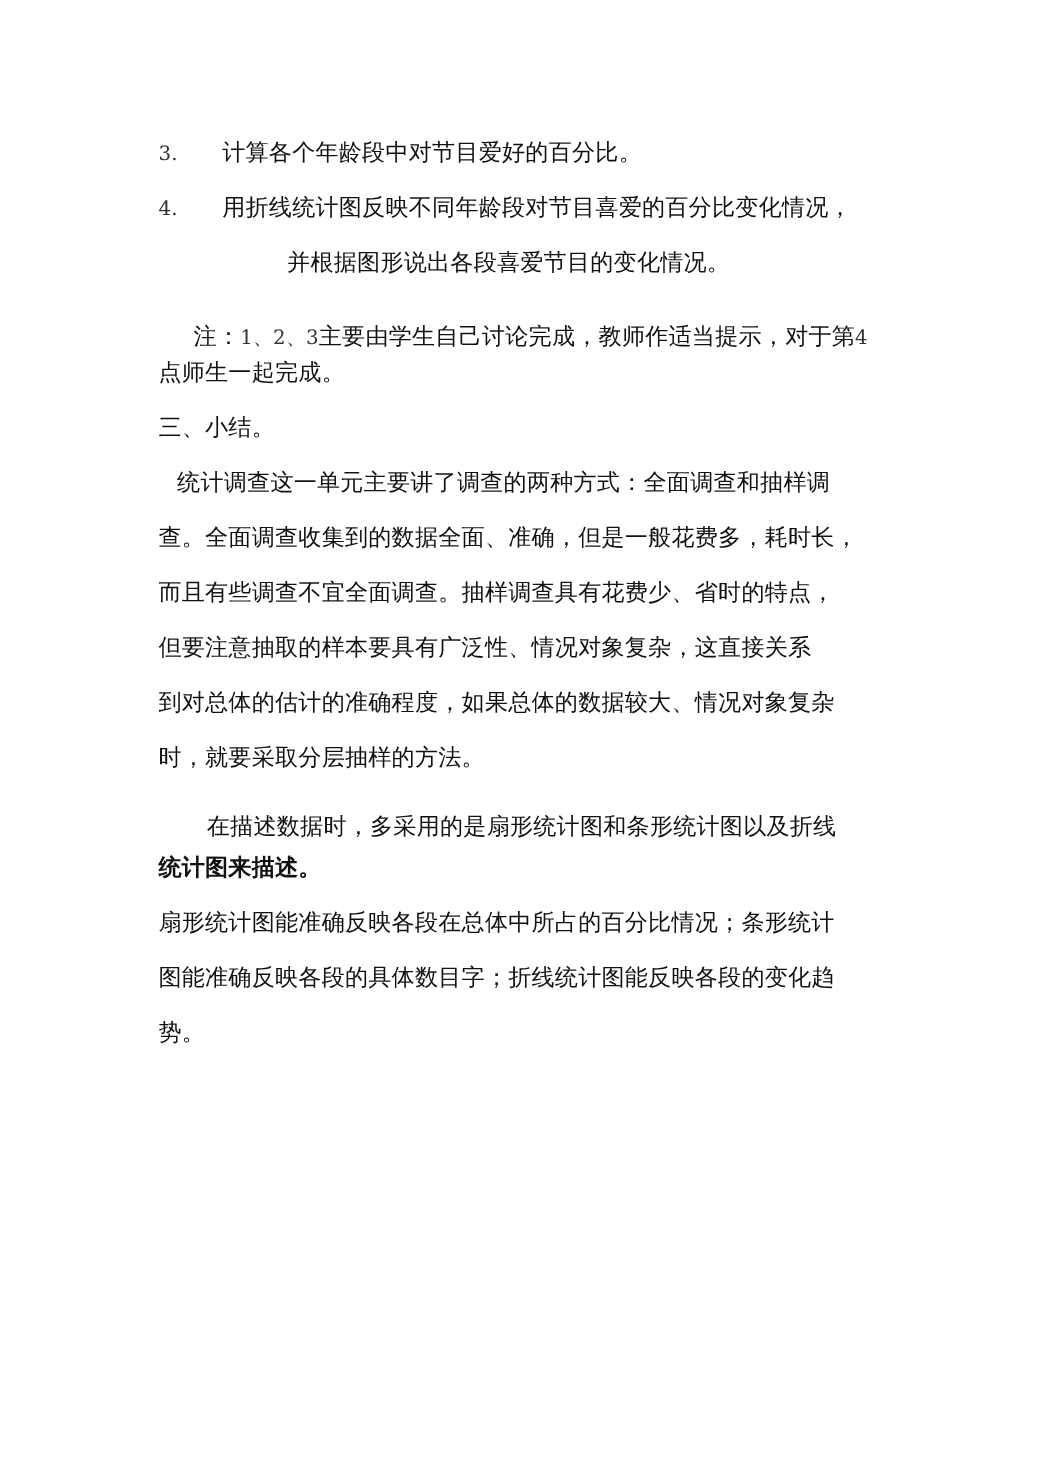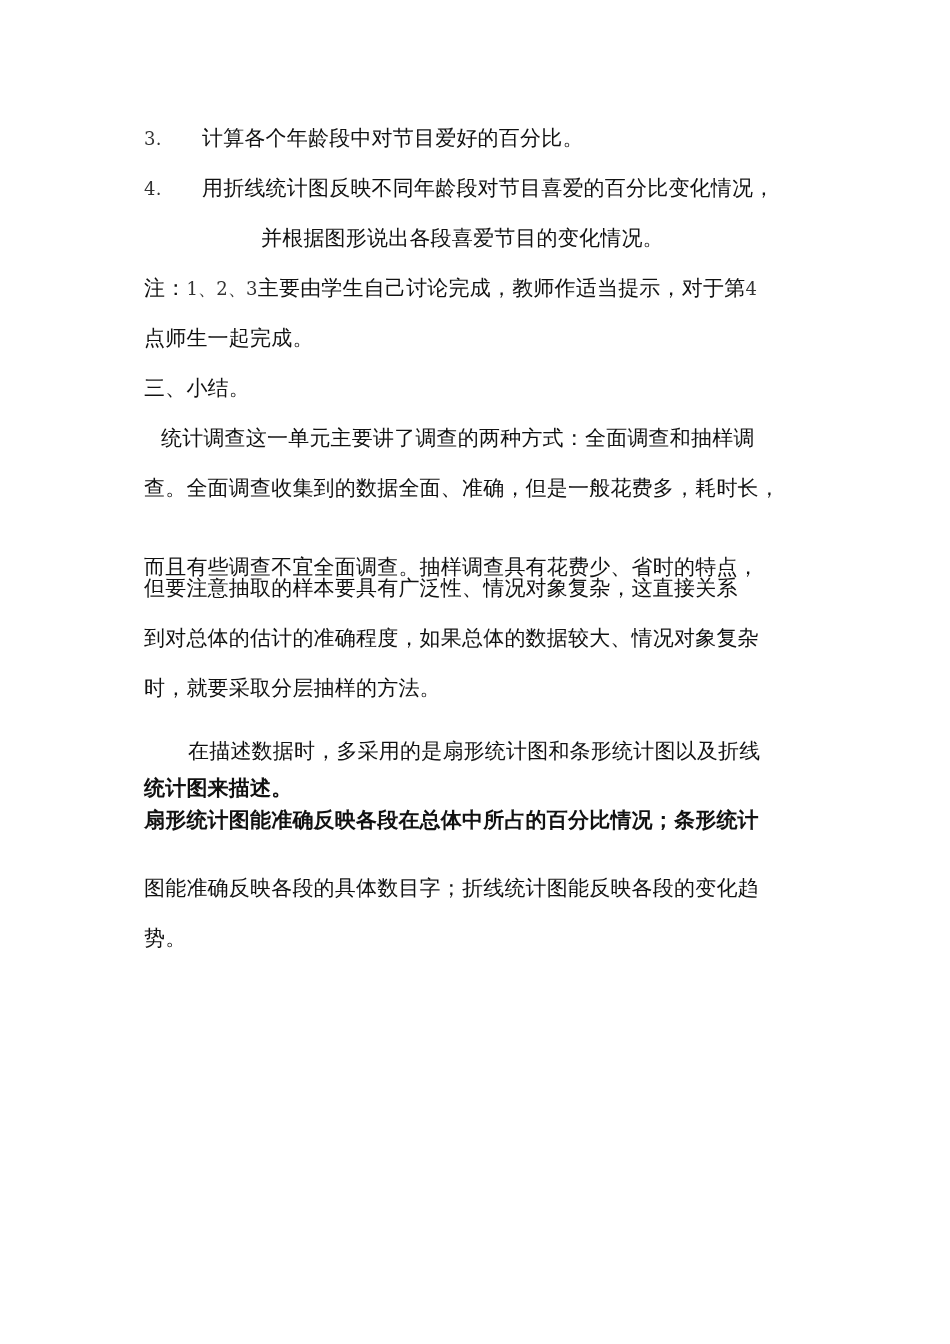--- a/index.html
+++ b/index.html
@@ -40,34 +40,34 @@
 
   <div class="line" style="top:127px;">
     <span class="num num-list">3.</span><span>计算各个年龄段中对节目爱好的百分比。</span>
   </div>
 
   <div class="line" style="top:177px;">
     <span class="num num-list">4.</span><span>用折线统计图反映不同年龄段对节目喜爱的百分比变化情况，</span>
   </div>
   <div class="line" style="top:227px; left:214px;margin-left:47px;">并根据图形说出各段喜爱节目的变化情况。</div>
 
-  <div class="line" style="top:277px;">
+  <div class="line" style="top:295px;margin-left:32px;">
     <span>注：</span><span class="num">1、2、3</span><span>主要由学生自己讨论完成，教师作适当提示，对于第</span><span class="num">4</span>
   </div>
   <div class="line" style="top:327px;">点师生一起完成。</div>
 
   <div class="line" style="top:377px;">三、小结。</div>
 
   <div class="line" style="top:427px; left:161px;text-align:right;">统计调查这一单元主要讲了调查的两种方式：全面调查和抽样调</div>
   <div class="line" style="top:477px;text-align:center;">查。全面调查收集到的数据全面、准确，但是一般花费多，耗时长，</div>
-  <div class="line" style="top:556px;">而且有些调查不宜全面调查。抽样调查具有花费少、省时的特点，</div>
+  <div class="line" style="top:527px;">而且有些调查不宜全面调查。抽样调查具有花费少、省时的特点，</div>
   <div class="line" style="top:577px;">但要注意抽取的样本要具有广泛性、情况对象复杂，这直接关系</div>
   <div class="line" style="top:627px;">到对总体的估计的准确程度，如果总体的数据较大、情况对象复杂</div>
   <div class="line" style="top:677px;">时，就要采取分层抽样的方法。</div>
 
   <div class="line" style="top:740px; left:188px;">在描述数据时，多采用的是扇形统计图和条形统计图以及折线</div>
   <div class="line" style="top:777px;font-weight:bold;">统计图来描述。</div>
 
-  <div class="line" style="top:809px;font-weight:bold;">扇形统计图能准确反映各段在总体中所占的百分比情况；条形统计</div>
+  <div class="line" style="top:827px;">扇形统计图能准确反映各段在总体中所占的百分比情况；条形统计</div>
   <div class="line" style="top:877px;font-family:Liberation Serif, serif;">图能准确反映各段的具体数目字；折线统计图能反映各段的变化趋</div>
   <div class="line" style="top:927px;">势。</div>
 
 </div>
 
 </body></html>

